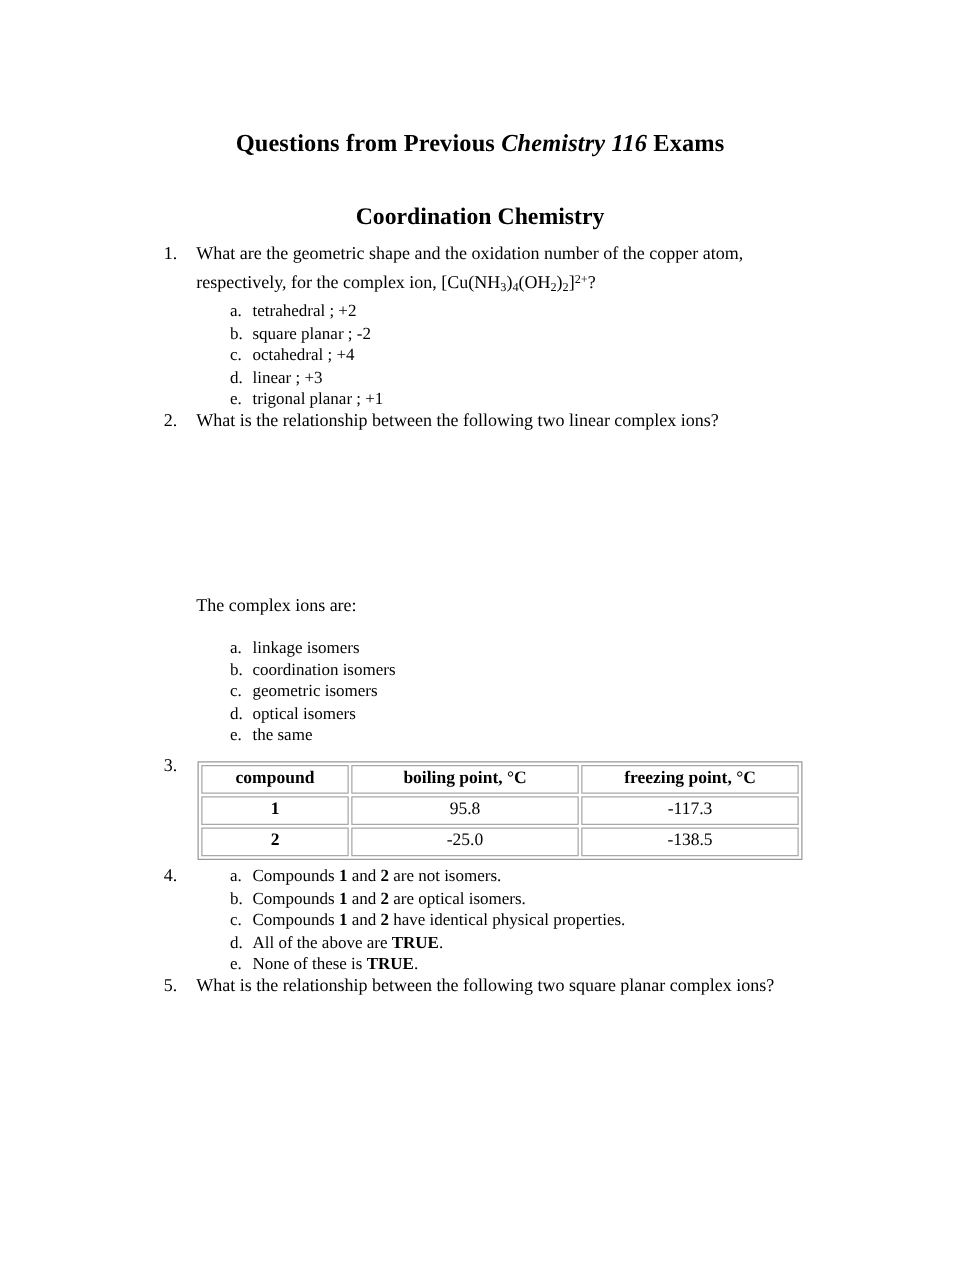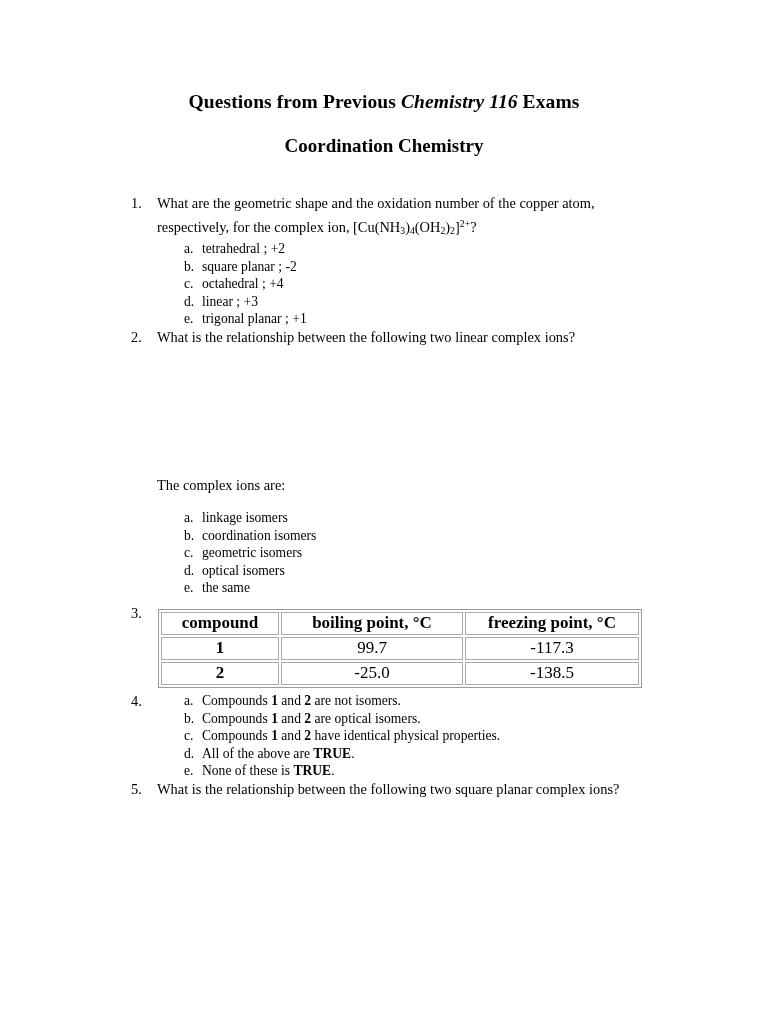--- a/index.html
+++ b/index.html
@@ -27,21 +27,21 @@
     left: 0;
     top: 90px;
     width: 768px;
     text-align: center;
   }
   .doc-title {
     font-size: 19.5px;
     font-weight: bold;
     letter-spacing: 0.1px;
     line-height: 1.2;
-    margin: 0;
+    margin: 14px;
     white-space: nowrap;
   }
   .doc-title .ital {
     font-style: italic;
   }
   .doc-subtitle {
     font-size: 19px;
     font-weight: bold;
     margin: 0;
     padding-top: 22px;
@@ -111,21 +111,21 @@
   
   .table-wrap {
     padding-left: 158px;
     padding-top: 5px;
     padding-bottom: 4px;
   }
   table.data {
     border-collapse: separate;
     border-spacing: 2px;
     border: 1px solid #9a9a9a;
-    font-size: 17px;
+    font-size: 14px;
     table-layout: fixed;
   }
   table.data td {
     border: 1px solid #a8a8a8;
     text-align: center;
     padding: 2px 4px 3px 4px;
     line-height: 16px;
     background: #ffffff;
   }
   table.data tr.head td {
@@ -183,21 +183,21 @@
     <div class="table-wrap">
       <table class="data">
         <tbody>
             <tr class="head">
           <td class="col-compound">compound</td>
           <td class="col-bp">boiling point, °C</td>
           <td class="col-fp">freezing point, °C</td>
         </tr>
         <tr>
           <td class="b">1</td>
-          <td>99.7</td>
+          <td>95.8</td>
           <td>-117.3</td>
         </tr>
         <tr>
           <td class="b">2</td>
           <td>-25.0</td>
           <td>-138.5</td>
         </tr>
       </tbody>
         </table>
     </div>

